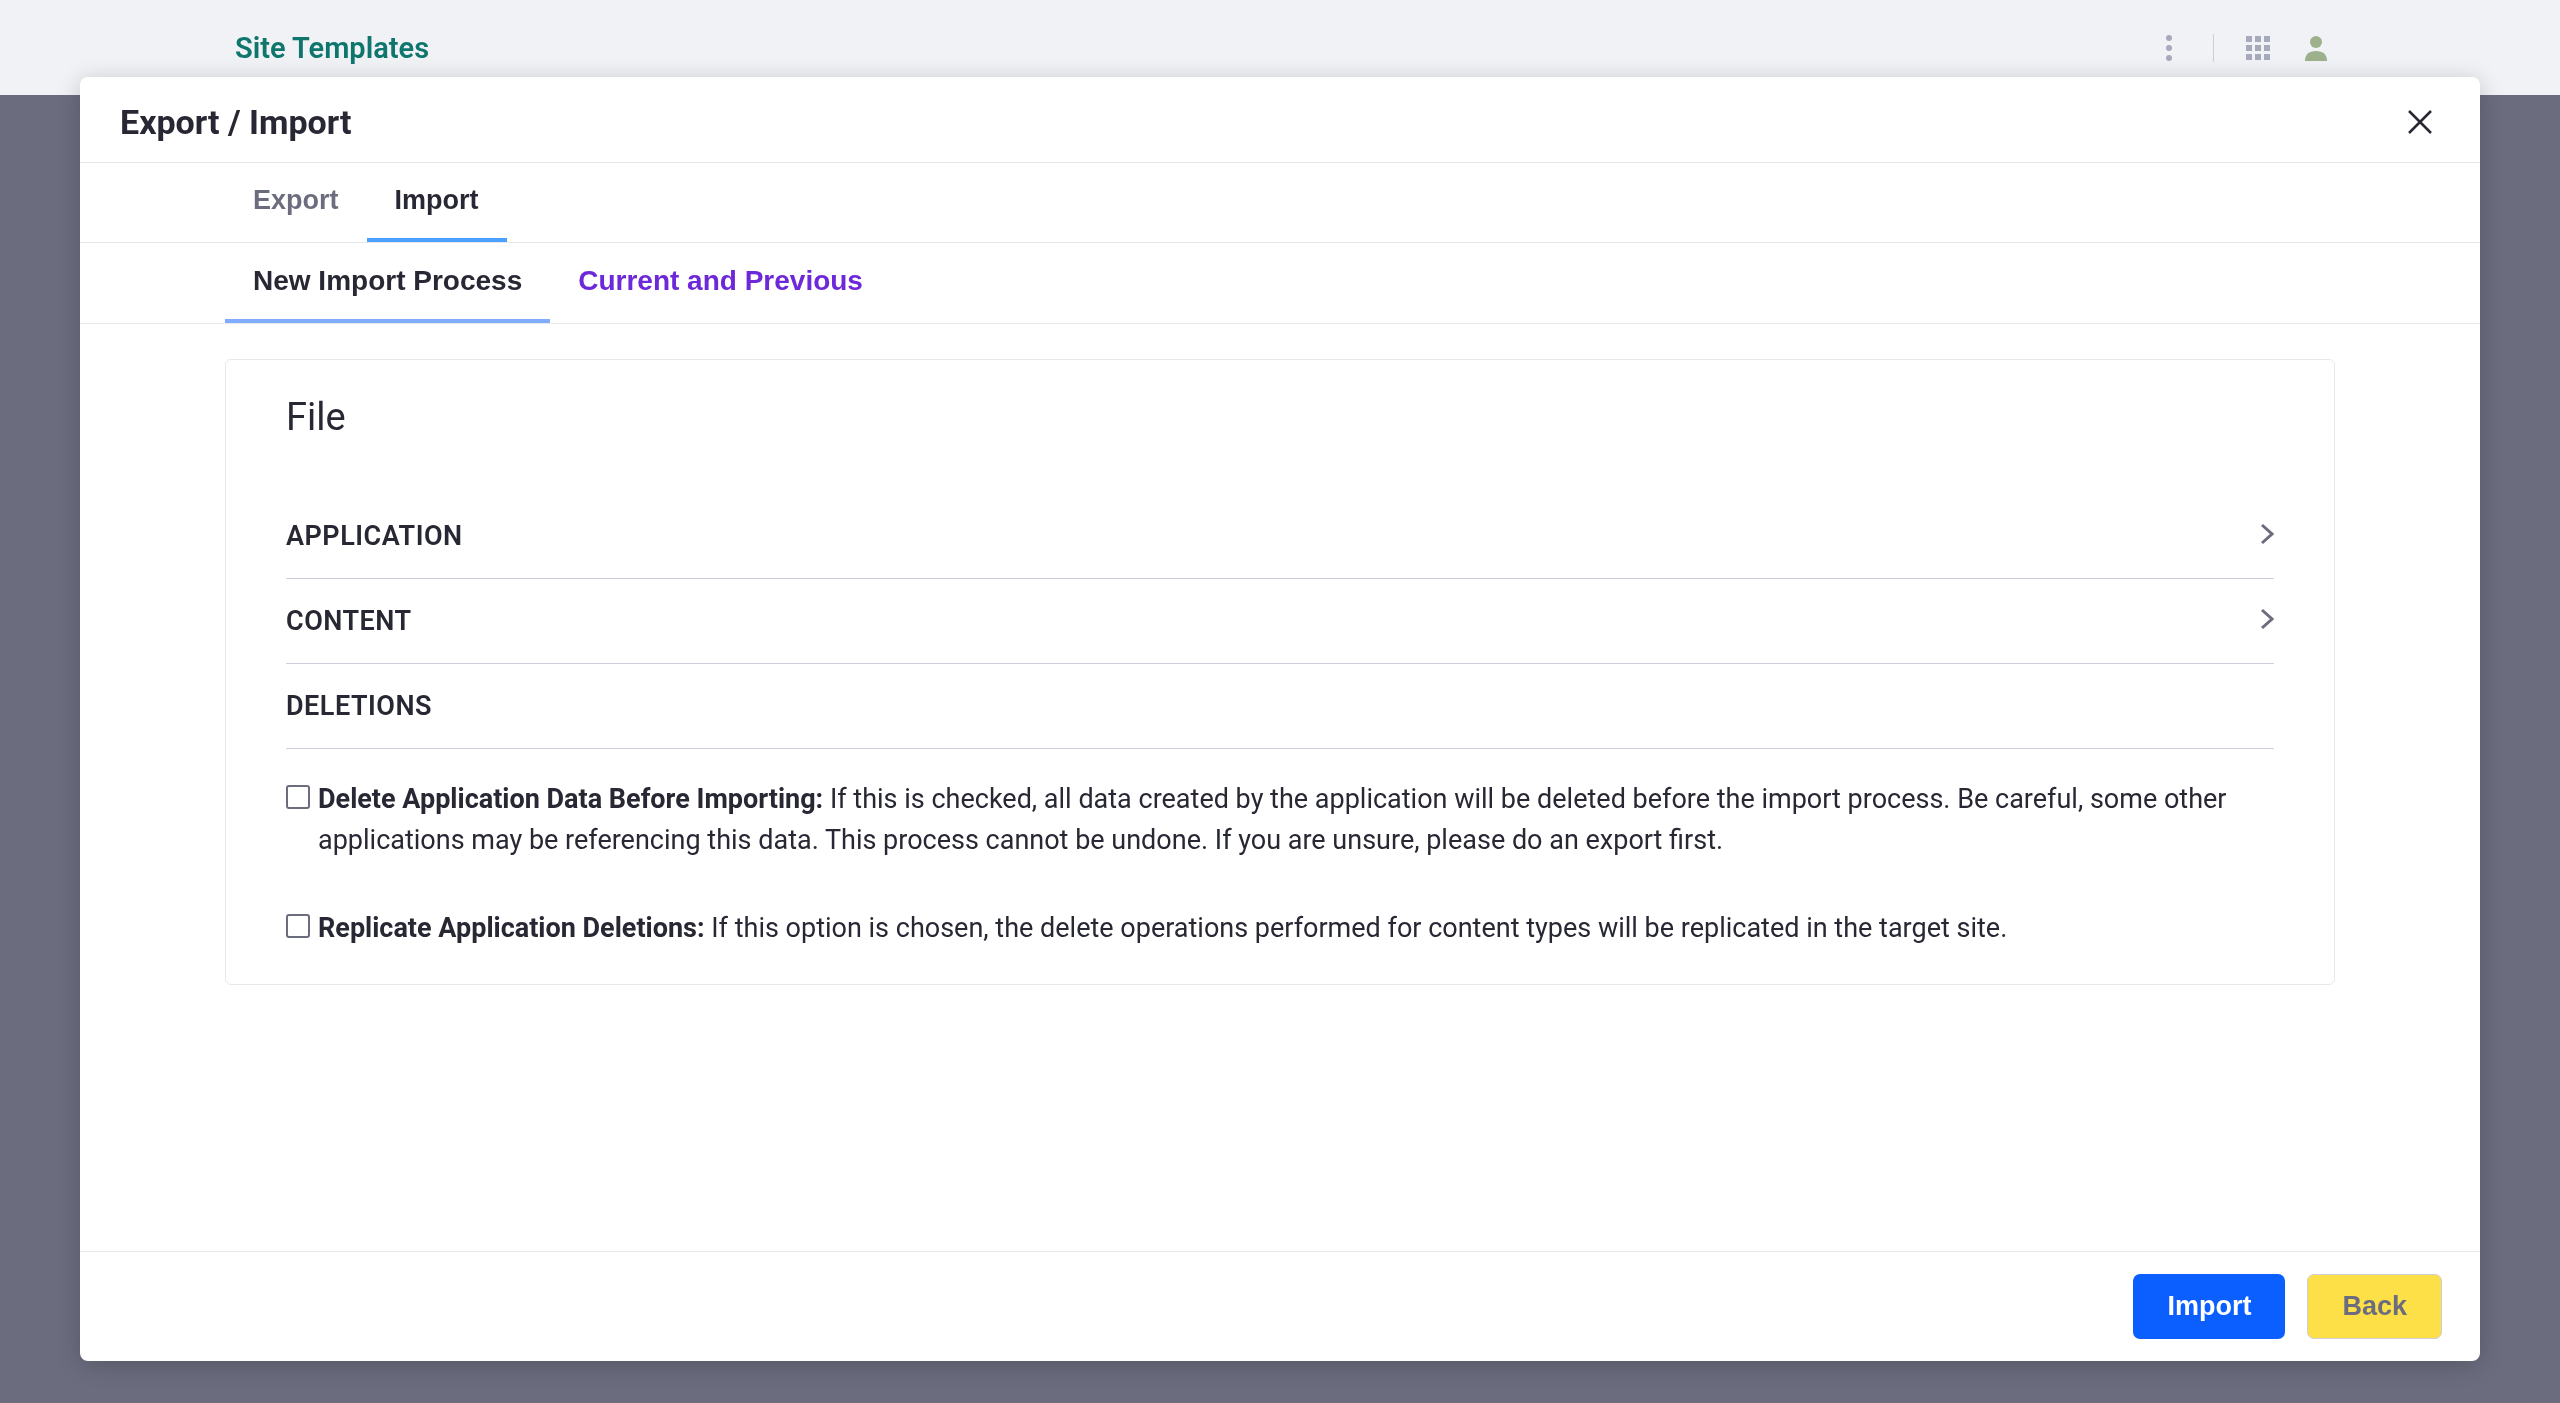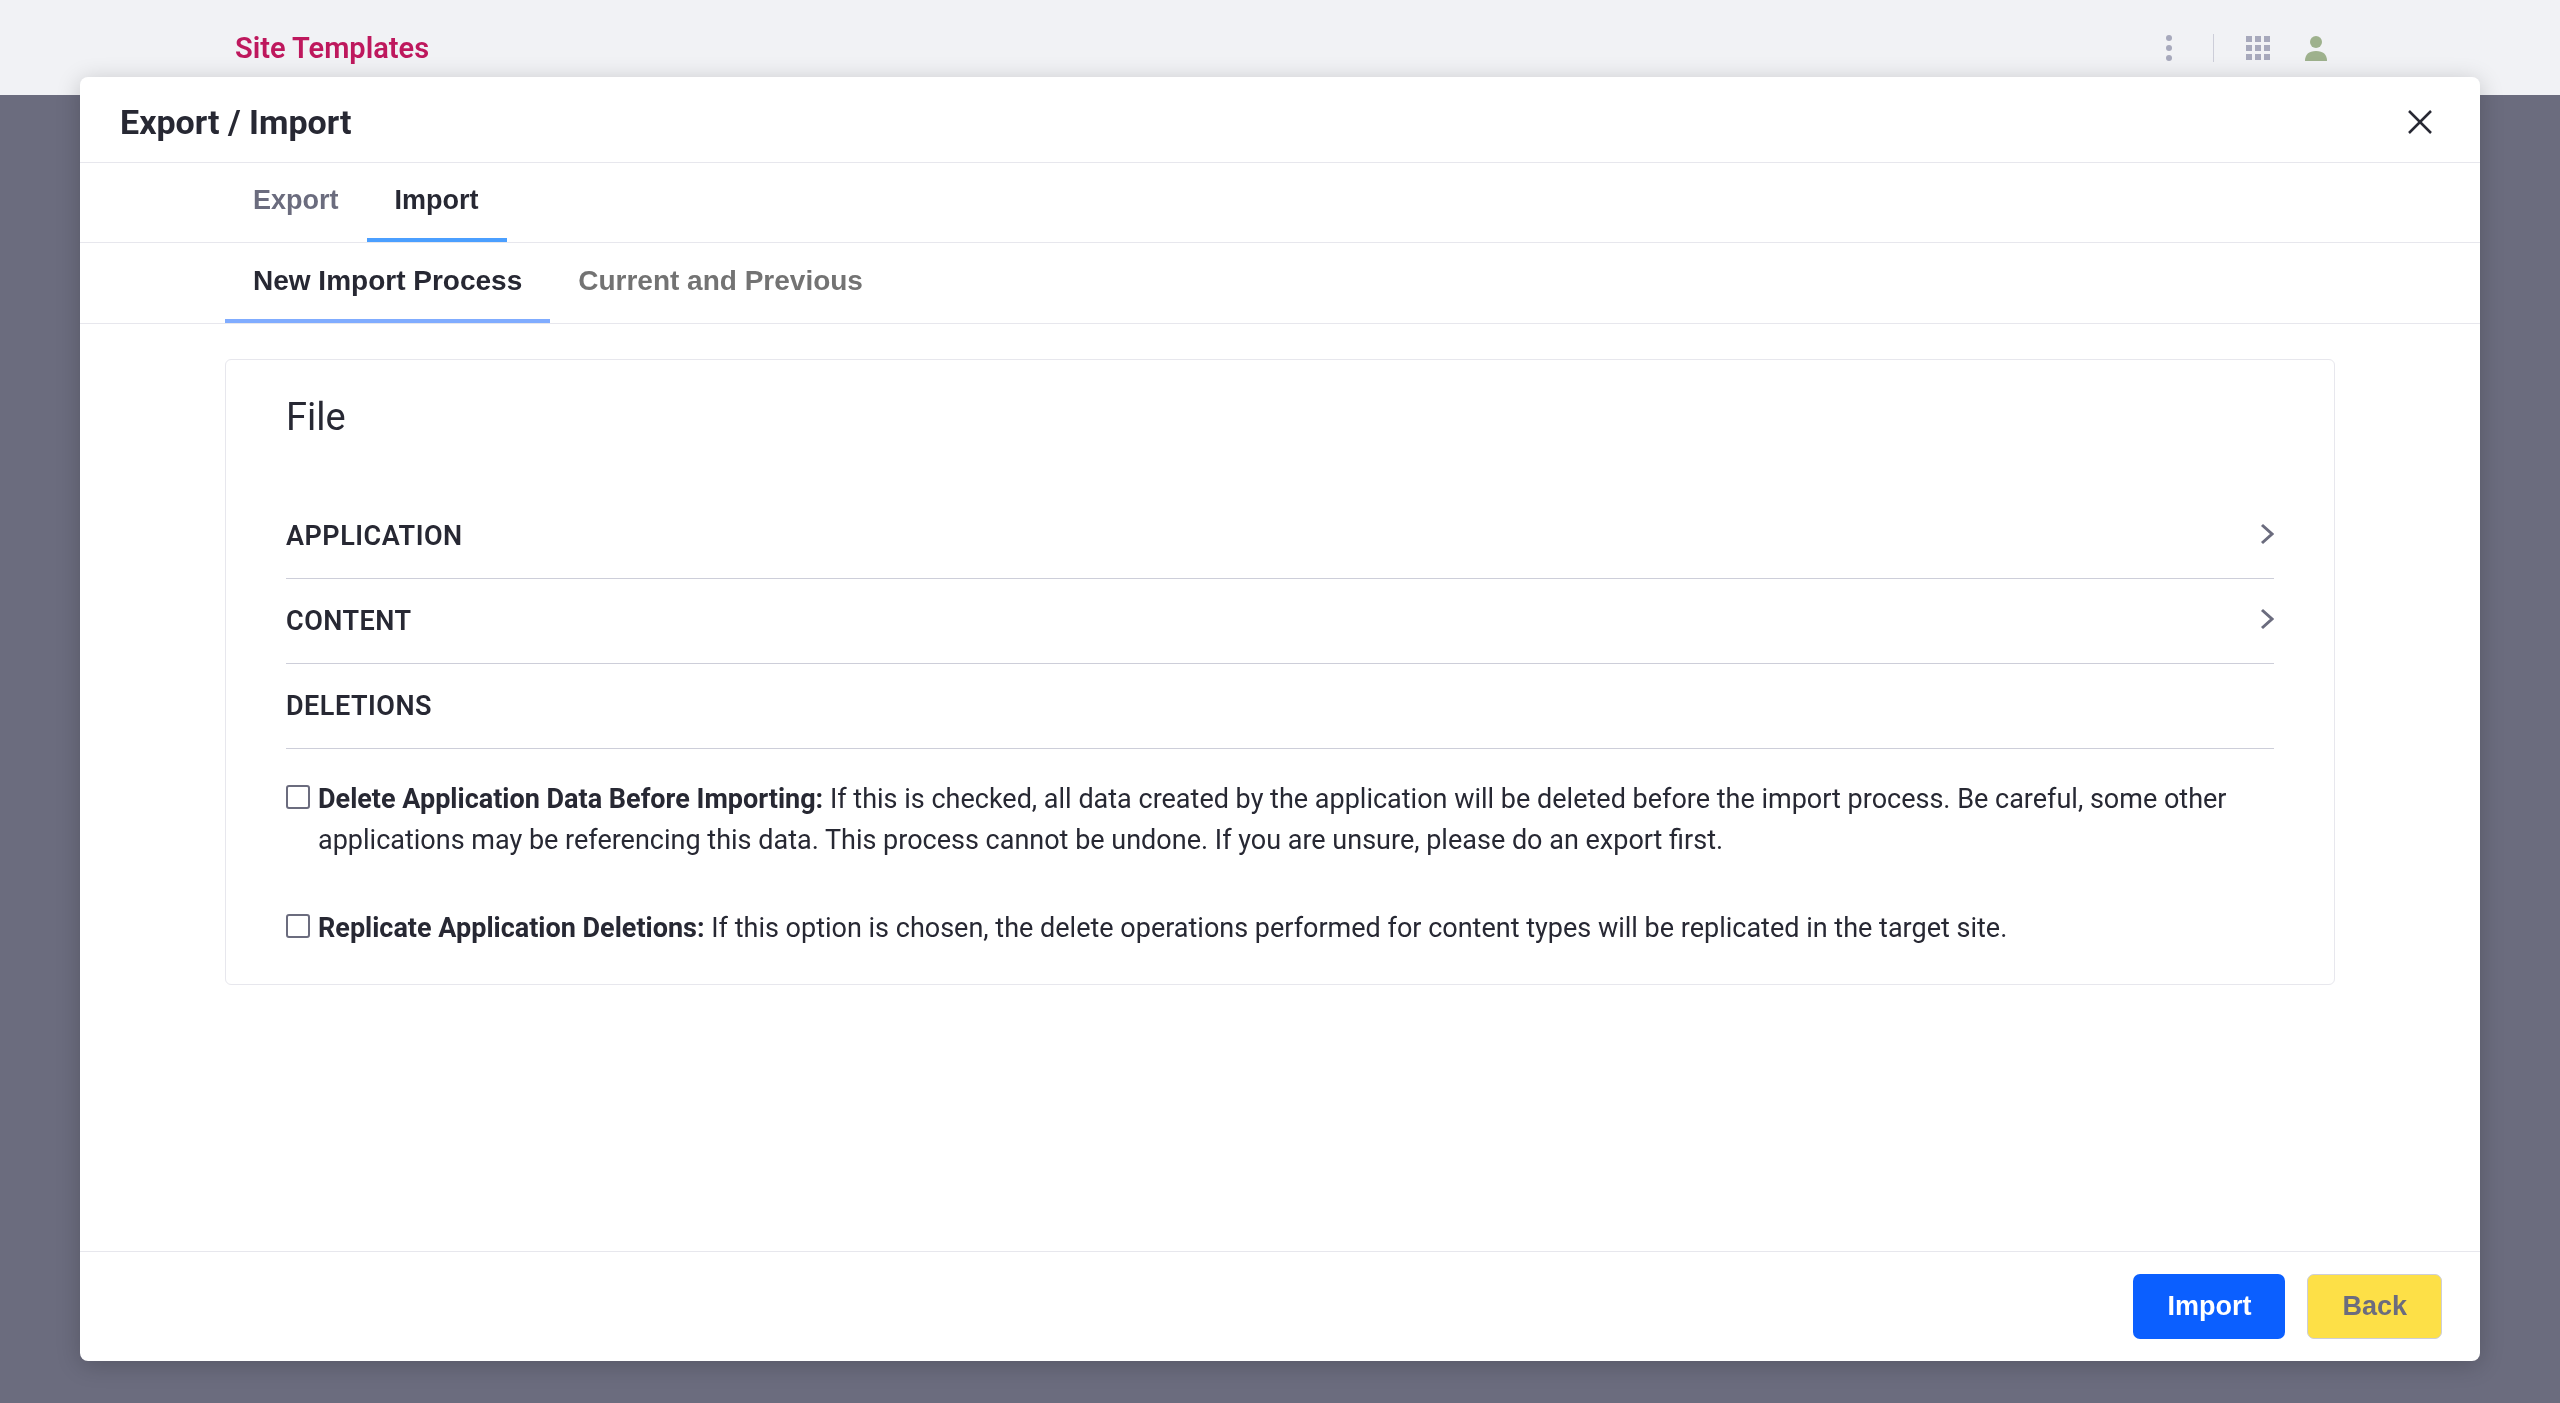--- a/index.html
+++ b/index.html
@@ -26,21 +26,21 @@
       background-color: #f1f2f5;
       display: flex;
       align-items: center;
       justify-content: space-between;
       padding: 0 230px 0 235px;
     }
     
     .bg-title {
       font-size: 29px;
       font-weight: 600;
-      color: #be185d;
+      color: #0f766e;
     }
     
     .bg-icons {
       display: flex;
       align-items: center;
       gap: 30px;
     }
     
     .bg-icon {
       width: 28px;
@@ -125,21 +125,21 @@
     .tabs-secondary {
       display: flex;
       padding: 0 145px 0 145px;
       border-bottom: 1px solid #e7e7ed;
     }
     
     .tab-secondary {
       padding: 22px 28px 22px 28px;
       font-size: 28px;
       font-weight: 600;
-      color: #737373;
+      color: #6d28d9;
       cursor: pointer;
       border-bottom: 4px solid transparent;
       background: none;
       border-top: none;
       border-left: none;
       border-right: none;
     }
     
     .tab-secondary.active {
       color: #272833;

